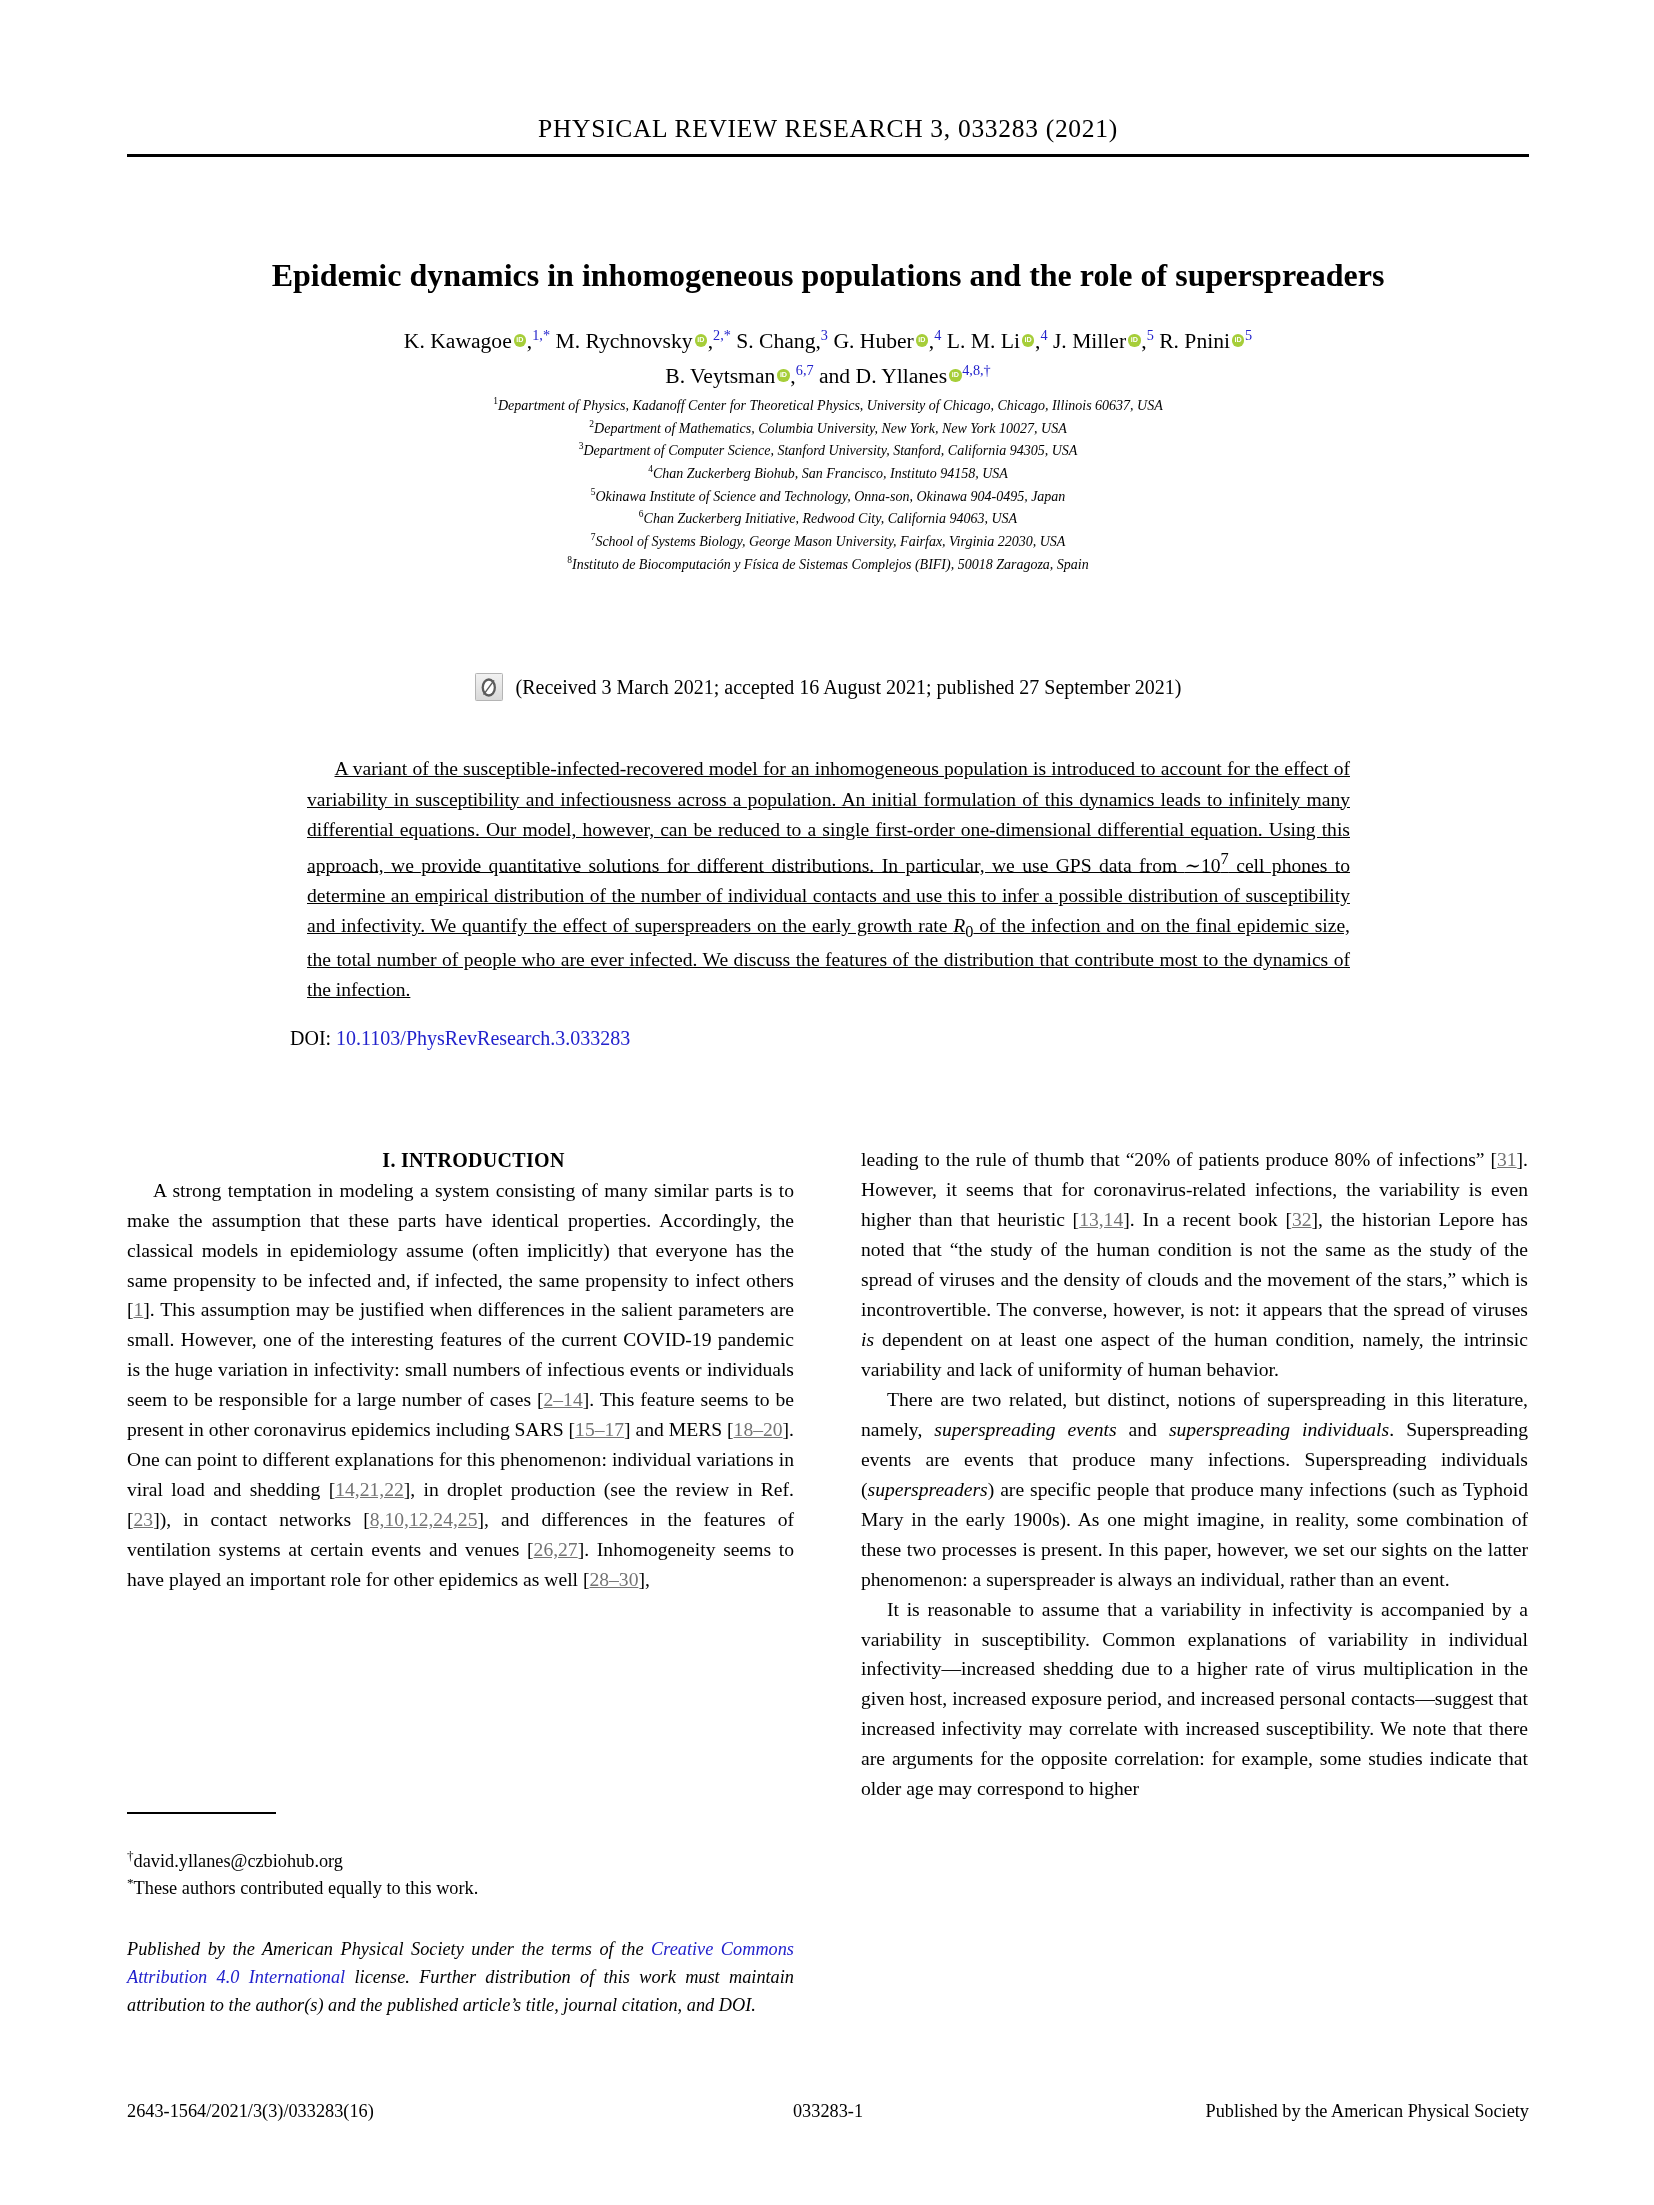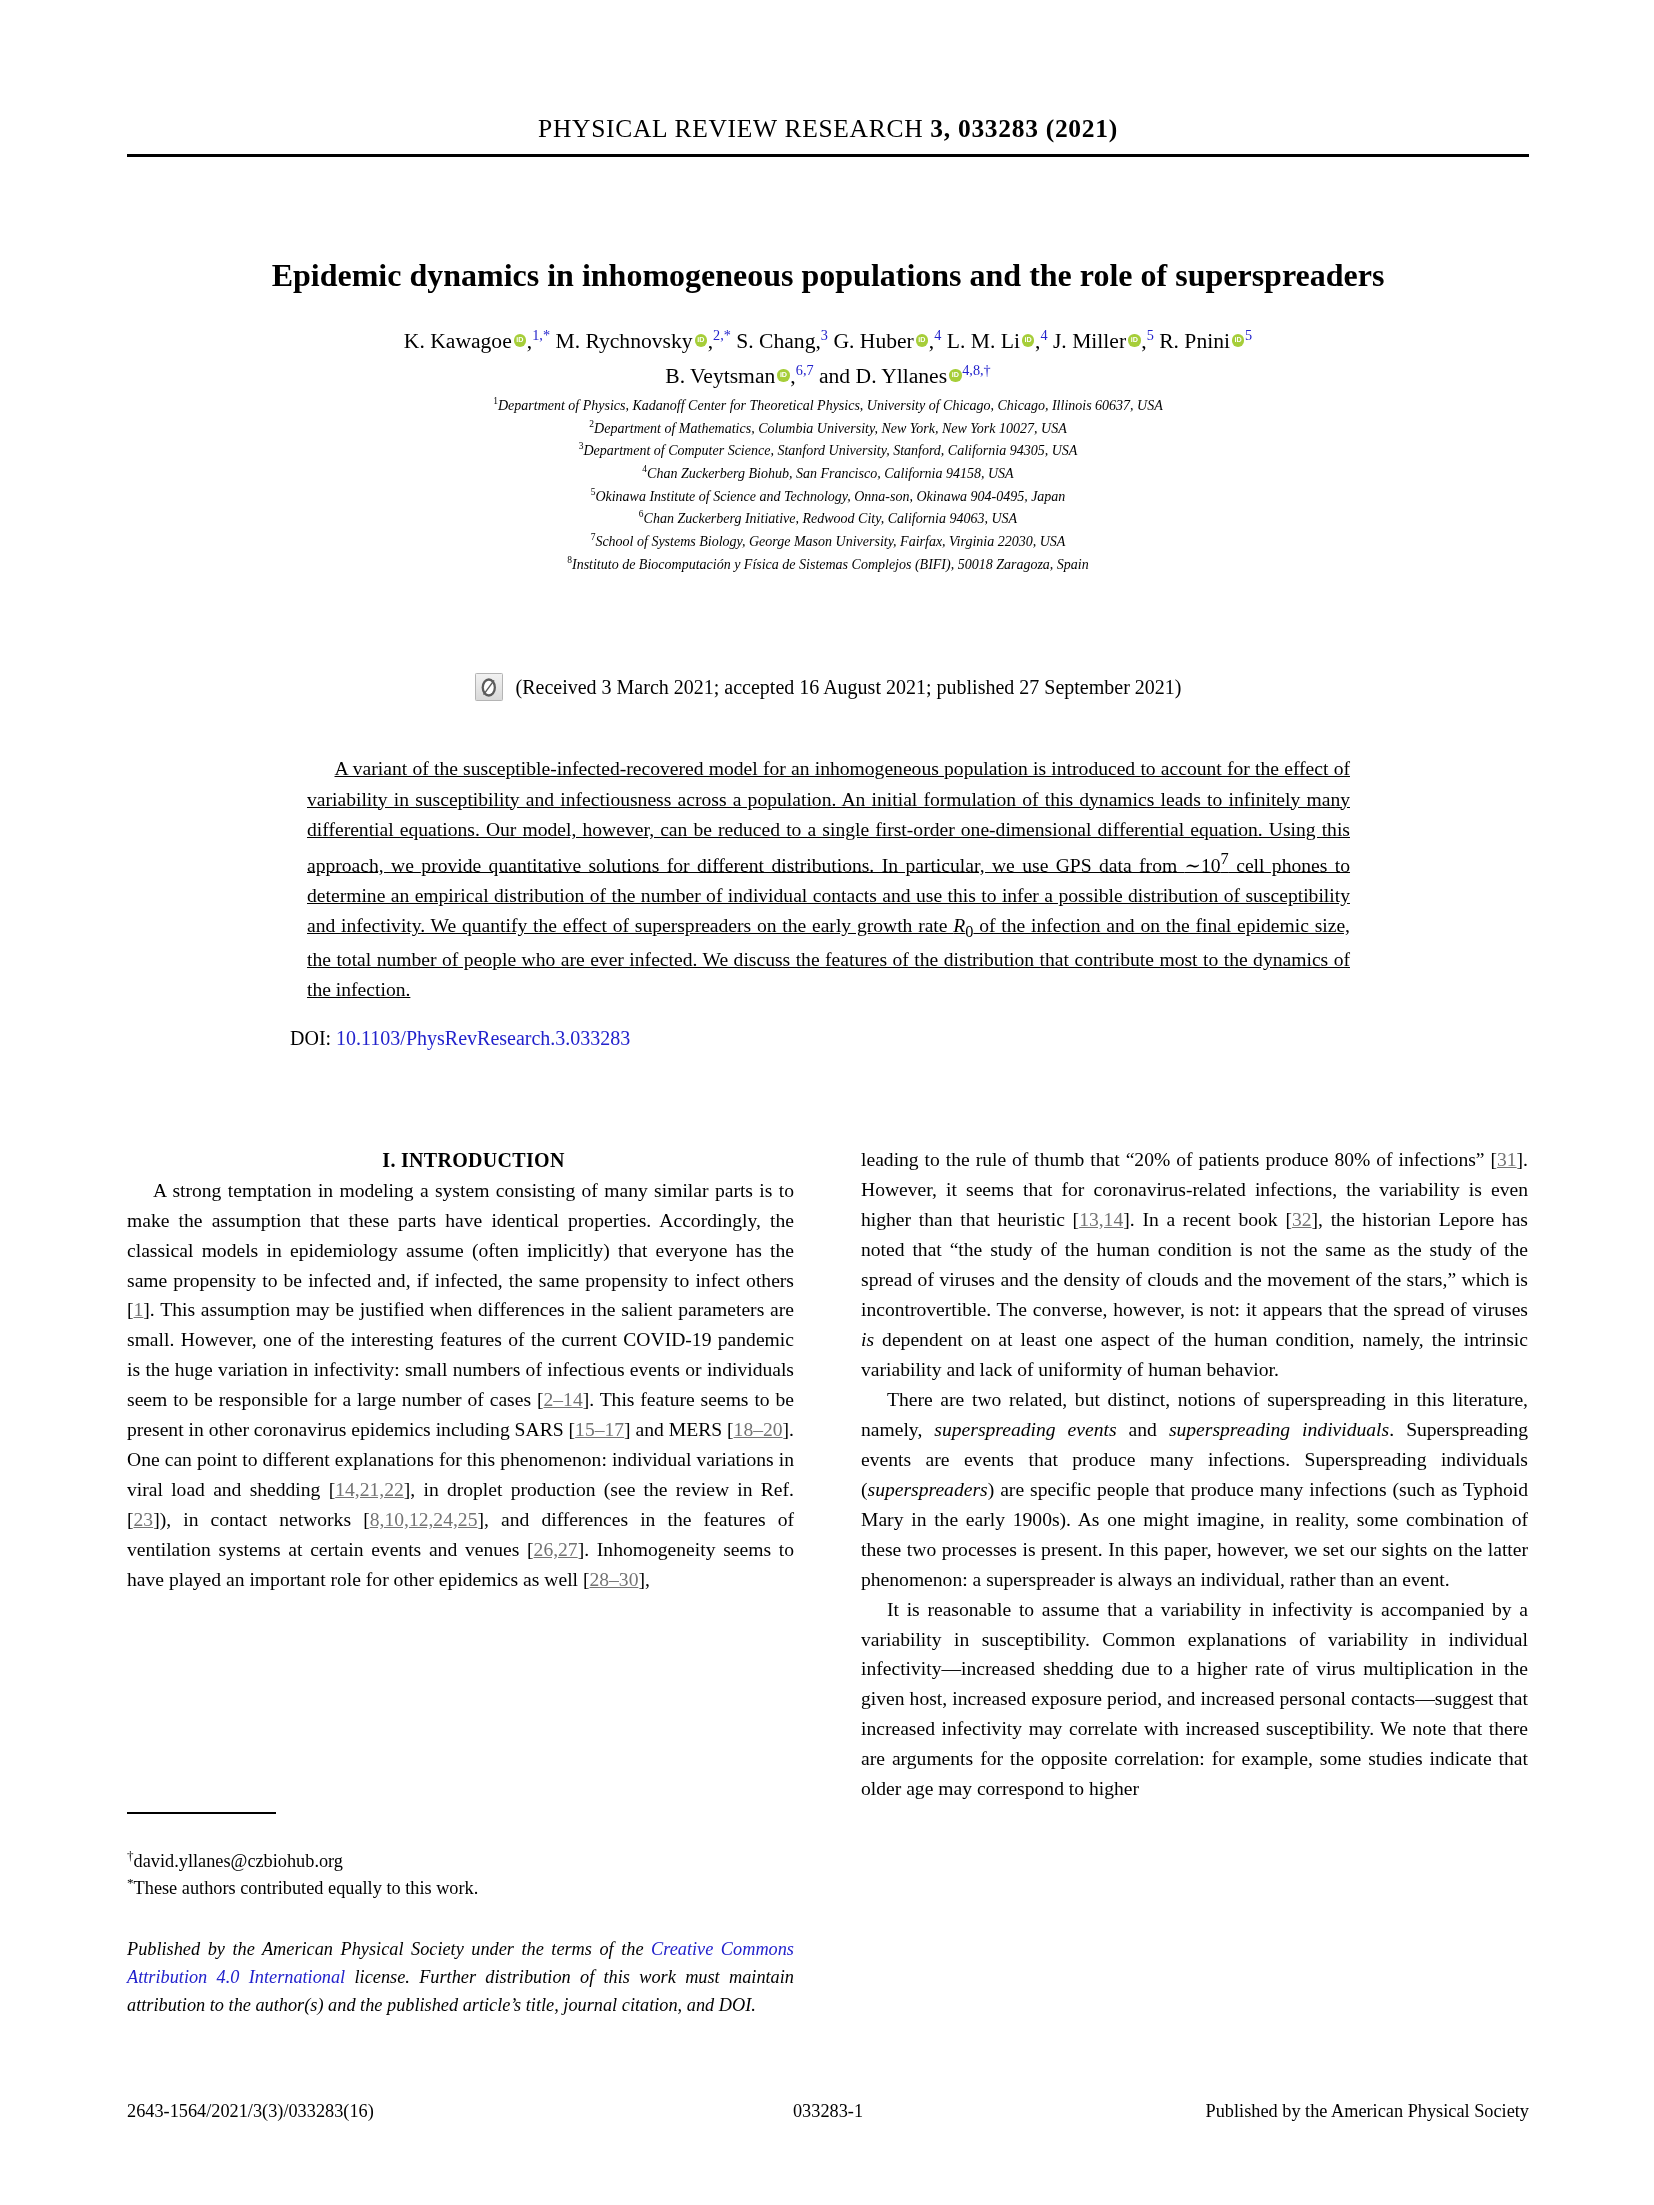--- a/index.html
+++ b/index.html
@@ -25,21 +25,21 @@
     top: 114px;
     width: 1402px;
     text-align: center;
   }
   .runhead-text {
     font-size: 25.5px;
     letter-spacing: 0.7px;
     white-space: nowrap;
   }
   .runhead-journal { }
-  .runhead-vol { font-weight: bold; margin-top: 36px; }
+  .runhead-vol { font-weight: normal; margin-top: 36px; }
   .runhead-rule {
     position: absolute;
     left: 127px;
     top: 154px;
     width: 1402px;
     height: 2.6px;
     background: #000;
   }
 
   
@@ -244,21 +244,21 @@
 
   <div class="authors">
     <div class="author-line" id="author-line-1"><span>K. Kawagoe</span><span class="orcid"></span><span>,</span><sup class="aff">1,*</sup> <span>M. Rychnovsky</span><span class="orcid"></span><span>,</span><sup class="aff">2,*</sup> <span>S. Chang</span><span>,</span><sup class="aff">3</sup> <span>G. Huber</span><span class="orcid"></span><span>,</span><sup class="aff">4</sup> <span>L. M. Li</span><span class="orcid"></span><span>,</span><sup class="aff">4</sup> <span>J. Miller</span><span class="orcid"></span><span>,</span><sup class="aff">5</sup> <span>R. Pnini</span><span class="orcid"></span><span></span><sup class="aff">5</sup></div>
     <div class="author-line" id="author-line-2"><span>B. Veytsman</span><span class="orcid"></span><span>,</span><sup class="aff">6,7</sup> <span>and D. Yllanes</span><span class="orcid"></span><span></span><sup class="aff">4,8,†</sup></div>
   </div>
 
   <div class="affiliations" id="affiliations">
       <div><sup>1</sup><span>Department of Physics, Kadanoff Center for Theoretical Physics, University of Chicago, Chicago, Illinois 60637, USA</span></div>
       <div><sup>2</sup><span>Department of Mathematics, Columbia University, New York, New York 10027, USA</span></div>
       <div><sup>3</sup><span>Department of Computer Science, Stanford University, Stanford, California 94305, USA</span></div>
-      <div><sup>4</sup><span>Chan Zuckerberg Biohub, San Francisco, California 94158, USA</span></div>
+      <div><sup>4</sup><span>Chan Zuckerberg Biohub, San Francisco, Instituto 94158, USA</span></div>
       <div><sup>5</sup><span>Okinawa Institute of Science and Technology, Onna-son, Okinawa 904-0495, Japan</span></div>
       <div><sup>6</sup><span>Chan Zuckerberg Initiative, Redwood City, California 94063, USA</span></div>
       <div><sup>7</sup><span>School of Systems Biology, George Mason University, Fairfax, Virginia 22030, USA</span></div>
       <div><sup>8</sup><span>Instituto de Biocomputación y Física de Sistemas Complejos (BIFI), 50018 Zaragoza, Spain</span></div>
     </div>
 
   <div class="dates">
     <span class="crossmark">
       <svg width="19.6" height="21" viewBox="0 0 30 32">
         <ellipse cx="15" cy="16" rx="11" ry="14" fill="#5b5b5b"></ellipse>

